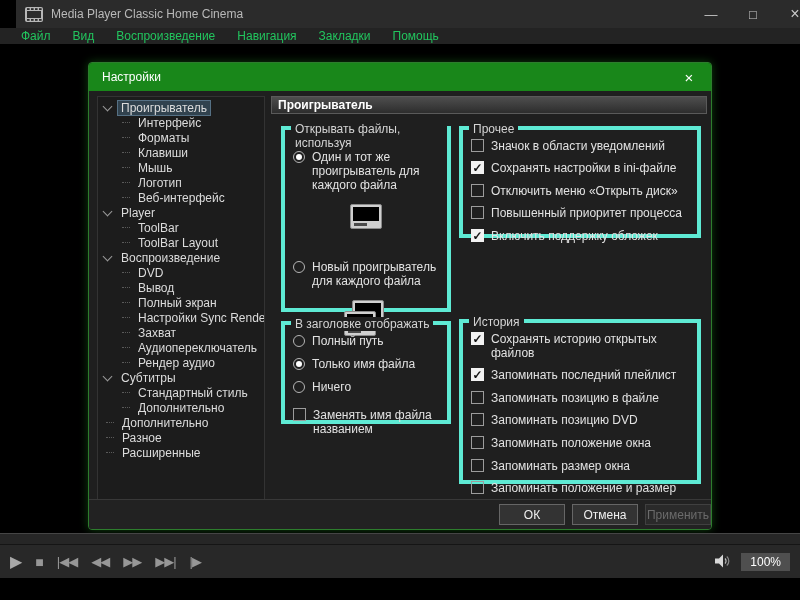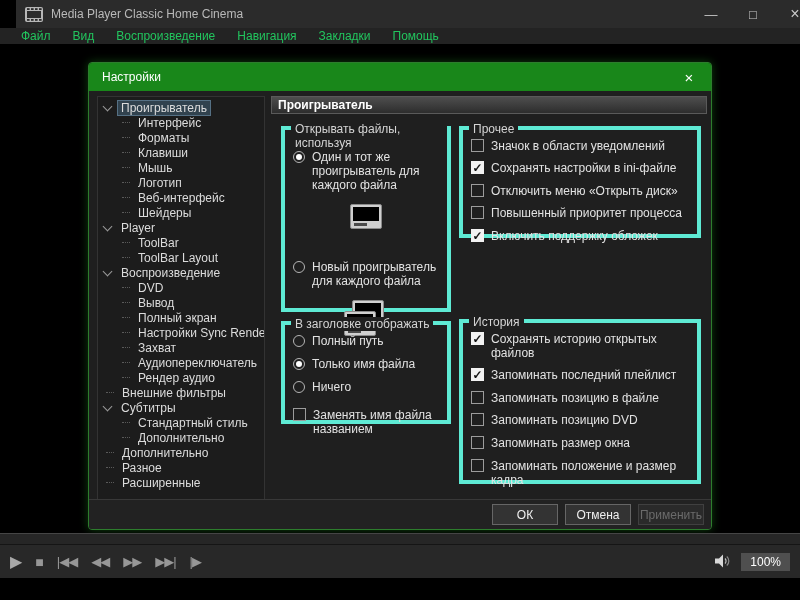--- a/index.html
+++ b/index.html
@@ -74,21 +74,21 @@
   .pwin-multi .pwin:nth-child(1) { position:absolute; left:8px; top:0; }
   .pwin-multi .pwin:nth-child(2) { position:absolute; left:0; top:11px; }
 
   .g-title .opt-row, .g-misc .opt-row, .g-hist .opt-row { margin-top:9px; }
   .g-title .opt-row.gap-top { margin-top:14px; }
   .g-misc .opt-row, .g-hist .opt-row { margin-top:8.6px; }
 
   
   .dlg-footer { position:absolute; left:0; right:0; bottom:0; height:30px; background:#222;
     border-top:1px solid #383838; display:flex; align-items:center; justify-content:flex-end;
-    gap:7px; padding-right:7px; }
+    gap:7px; }
   .btn { width:66px; height:21px; background:#333; border:1px solid #666; color:#efefef;
     display:flex; align-items:center; justify-content:center; }
   .btn.disabled { color:#6b6b6b; border-color:#404040; background:#2a2a2a; }
 
   
   .seekbar { position:absolute; left:0; top:533px; width:800px; height:12px; background:#262626;
     border-top:1px solid #454545; border-bottom:1px solid #151515; }
   .controlbar { position:absolute; left:0; top:545px; width:800px; height:33px; background:#282828;
     display:flex; align-items:center; padding:0 10px; }
   .t-btn { color:#979797; font-size:13px; margin-right:14px; letter-spacing:-1px; white-space:nowrap; }
@@ -171,24 +171,20 @@
           <span class="tree-label">Мышь</span>
         </div>
         <div class="tree-row lvl1">
           <span class="stub"></span>
           <span class="tree-label">Логотип</span>
         </div>
         <div class="tree-row lvl1">
           <span class="stub"></span>
           <span class="tree-label">Веб-интерфейс</span>
         </div>
-        <div class="tree-row lvl1">
-          <span class="stub"></span>
-          <span class="tree-label">Шейдеры</span>
-        </div>
         <div class="tree-row lvl0">
           <span class="chev"></span>
           <span class="tree-label">Player</span>
         </div>
         <div class="tree-row lvl1">
           <span class="stub"></span>
           <span class="tree-label">ToolBar</span>
         </div>
         <div class="tree-row lvl1">
           <span class="stub"></span>
@@ -218,24 +214,20 @@
           <span class="stub"></span>
           <span class="tree-label">Захват</span>
         </div>
         <div class="tree-row lvl1">
           <span class="stub"></span>
           <span class="tree-label">Аудиопереключатель</span>
         </div>
         <div class="tree-row lvl1">
           <span class="stub"></span>
           <span class="tree-label">Рендер аудио</span>
-        </div>
-        <div class="tree-row lvl0">
-          <span class="stub"></span>
-          <span class="tree-label">Внешние фильтры</span>
         </div>
         <div class="tree-row lvl0">
           <span class="chev"></span>
           <span class="tree-label">Субтитры</span>
         </div>
         <div class="tree-row lvl1">
           <span class="stub"></span>
           <span class="tree-label">Стандартный стиль</span>
         </div>
         <div class="tree-row lvl1">
@@ -350,20 +342,24 @@
               <span class="cbox checked">✓</span>
               <span>Запоминать последний плейлист</span>
             </div>
             <div class="opt-row">
               <span class="cbox"></span>
               <span>Запоминать позицию в файле</span>
             </div>
             <div class="opt-row">
               <span class="cbox"></span>
               <span>Запоминать позицию DVD</span>
+            </div>
+            <div class="opt-row">
+              <span class="cbox"></span>
+              <span>Запоминать положение окна</span>
             </div>
             <div class="opt-row">
               <span class="cbox"></span>
               <span>Запоминать размер окна</span>
             </div>
             <div class="opt-row">
               <span class="cbox"></span>
               <span>Запоминать положение и размер кадра</span>
             </div>
           </div>

